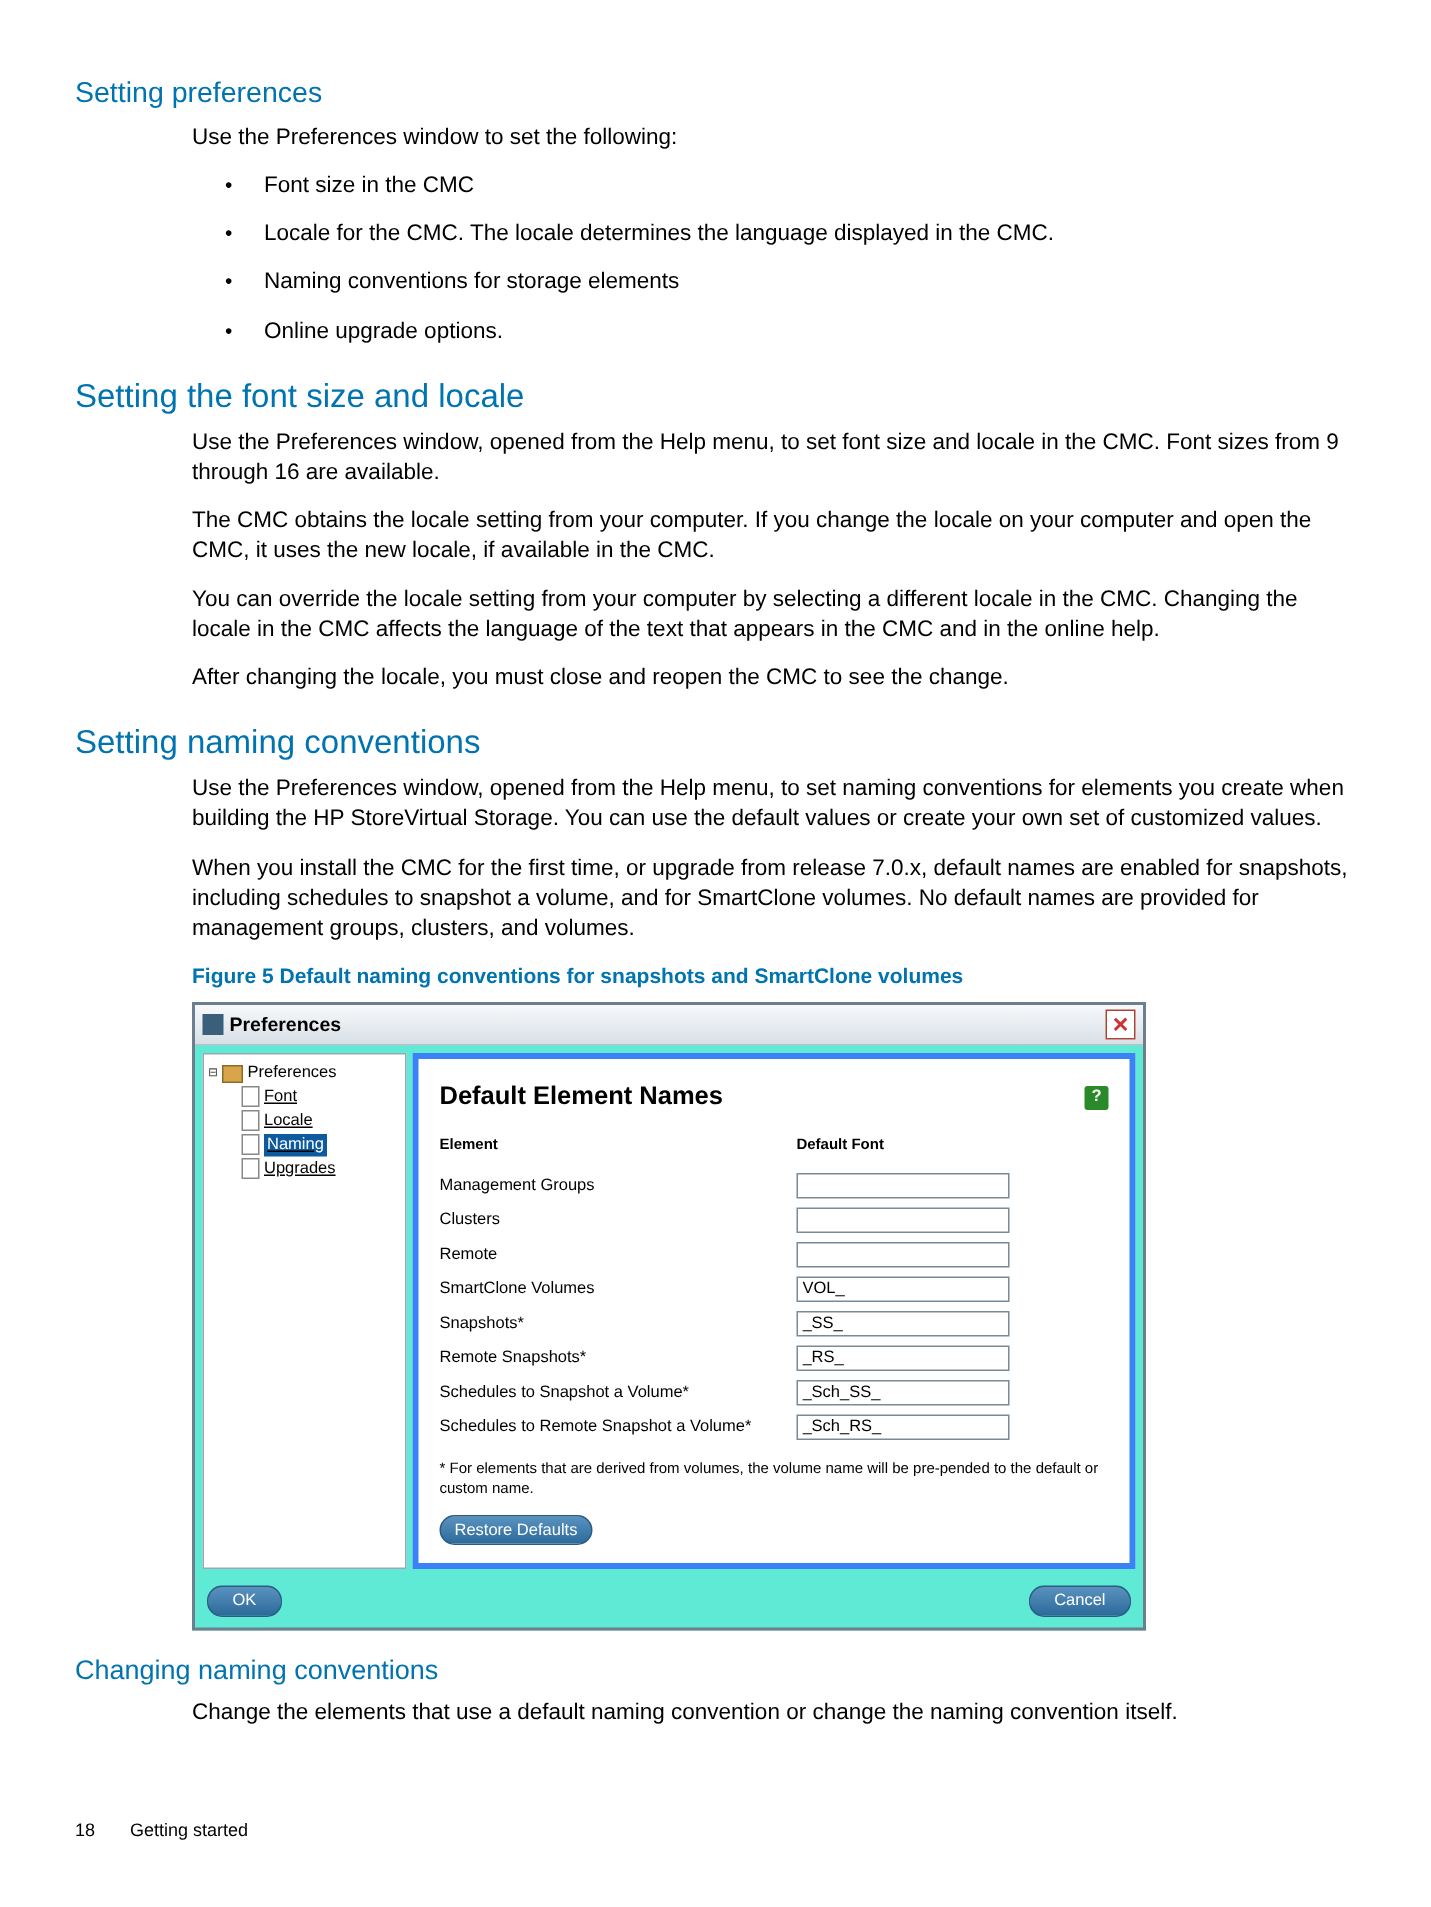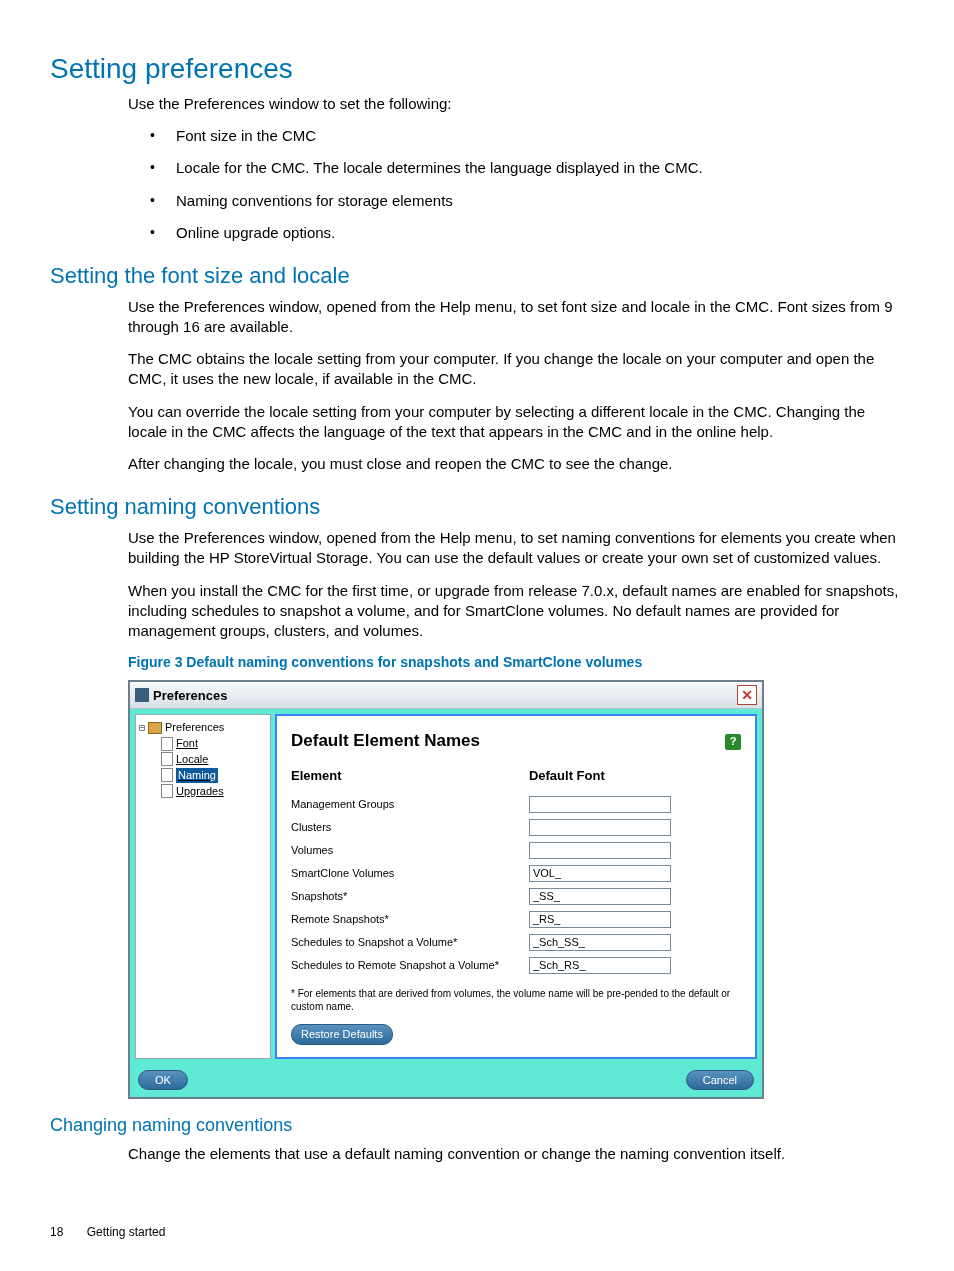--- a/index.html
+++ b/index.html
@@ -9,21 +9,21 @@
     padding: 50px 50px 30px 50px;
     width: 854px;
     background: #fff;
     color: #000;
     line-height: 1.35;
   }
   h1 {
     font-family: "Trebuchet MS", Arial, sans-serif;
     font-weight: normal;
     color: #0073b1;
-    font-size: 28px;
+    font-size: 19px;
     margin: 0 0 2px 0;
   }
   h2 {
     font-family: "Trebuchet MS", Arial, sans-serif;
     font-weight: normal;
     color: #0073b1;
     font-size: 22px;
     margin: 18px 0 4px 0;
   }
   h3 {
@@ -109,36 +109,36 @@
     display:flex;align-items:center;gap:3px;margin:1px 0;
   }
   .tree-pane .indent1 { margin-left:22px;text-decoration:underline; }
   .tree-exp { font-family:monospace;font-size:10px;color:#555; }
   .folder-ic { width:12px;height:10px;background:#d9a54a;border:1px solid #8c6a2a;display:inline-block; }
   .doc-ic { width:10px;height:12px;background:#fff;border:1px solid #888;display:inline-block;position:relative; }
   .tree-sel { background:#0d5a9c;color:#fff;padding:0 2px; }
   .main-pane {
     flex:1;
     background:#fff;
-    border:2px solid #3b82f6;
+    border:4px solid #3b82f6;
     padding:14px 14px 12px 14px;
   }
   .pane-head {
     display:flex;justify-content:space-between;align-items:center;margin-bottom:12px;
   }
   .pane-title {
     font-size:17px;font-weight:bold;
   }
   .help-ic {
     width:16px;height:16px;background:#2a8a2a;color:#fff;border-radius:2px;
     display:flex;align-items:center;justify-content:center;font-size:11px;font-weight:bold;cursor:pointer;
   }
   table.elems { border-collapse:collapse; }
   table.elems th {
-    text-align:left;font-size:13px;font-weight:bold;padding:2px 30px 8px 0;
+    text-align:left;font-size:10px;font-weight:bold;padding:2px 30px 8px 0;
   }
   table.elems td {
     font-size:11px;padding:3px 30px 3px 0;vertical-align:middle;white-space:nowrap;
   }
   .txtfield {
     width:134px;border:1px solid #7a8a96;background:#fff;font-size:11px;padding:1px 3px;height:13px;
     box-sizing:content-box;
   }
   .footnote { font-size:10px;margin-top:10px;color:#000; }
   .restore-btn {
@@ -178,21 +178,21 @@
   <p>Use the Preferences window, opened from the Help menu, to set font size and locale in the CMC. Font sizes from 9 through 16 are available.</p>
   <p>The CMC obtains the locale setting from your computer. If you change the locale on your computer and open the CMC, it uses the new locale, if available in the CMC.</p>
   <p>You can override the locale setting from your computer by selecting a different locale in the CMC. Changing the locale in the CMC affects the language of the text that appears in the CMC and in the online help.</p>
   <p>After changing the locale, you must close and reopen the CMC to see the change.</p>
 </div>
 
 <h2>Setting naming conventions</h2>
 <div class="body-indent">
   <p>Use the Preferences window, opened from the Help menu, to set naming conventions for elements you create when building the HP StoreVirtual Storage. You can use the default values or create your own set of customized values.</p>
   <p>When you install the CMC for the first time, or upgrade from release 7.0.x, default names are enabled for snapshots, including schedules to snapshot a volume, and for SmartClone volumes. No default names are provided for management groups, clusters, and volumes.</p>
-  <div class="figcap">Figure 3 Default naming conventions for snapshots and SmartClone volumes</div>
+  <div class="figcap">Figure 5 Default naming conventions for snapshots and SmartClone volumes</div>
 
   <div class="dialog">
     <div class="titlebar">
       <div class="left">
         <span class="title-icon"></span>
         <span>Preferences</span>
       </div>
       <div class="close-x">✕</div>
     </div>
     <div class="dlg-body">
@@ -232,21 +232,21 @@
           </tr>
           <tr>
                 <td>Management Groups</td>
                 <td><input class="txtfield" value="" style=""></td>
               </tr>
           <tr>
                 <td>Clusters</td>
                 <td><input class="txtfield" value="" style=""></td>
               </tr>
           <tr>
-                <td>Volumes</td>
+                <td>Remote</td>
                 <td><input class="txtfield" value="" style=""></td>
               </tr>
           <tr>
                 <td>SmartClone Volumes</td>
                 <td><input class="txtfield" value="VOL_" style=""></td>
               </tr>
           <tr>
                 <td>Snapshots*</td>
                 <td><input class="txtfield" value="_SS_" style=""></td>
               </tr>

